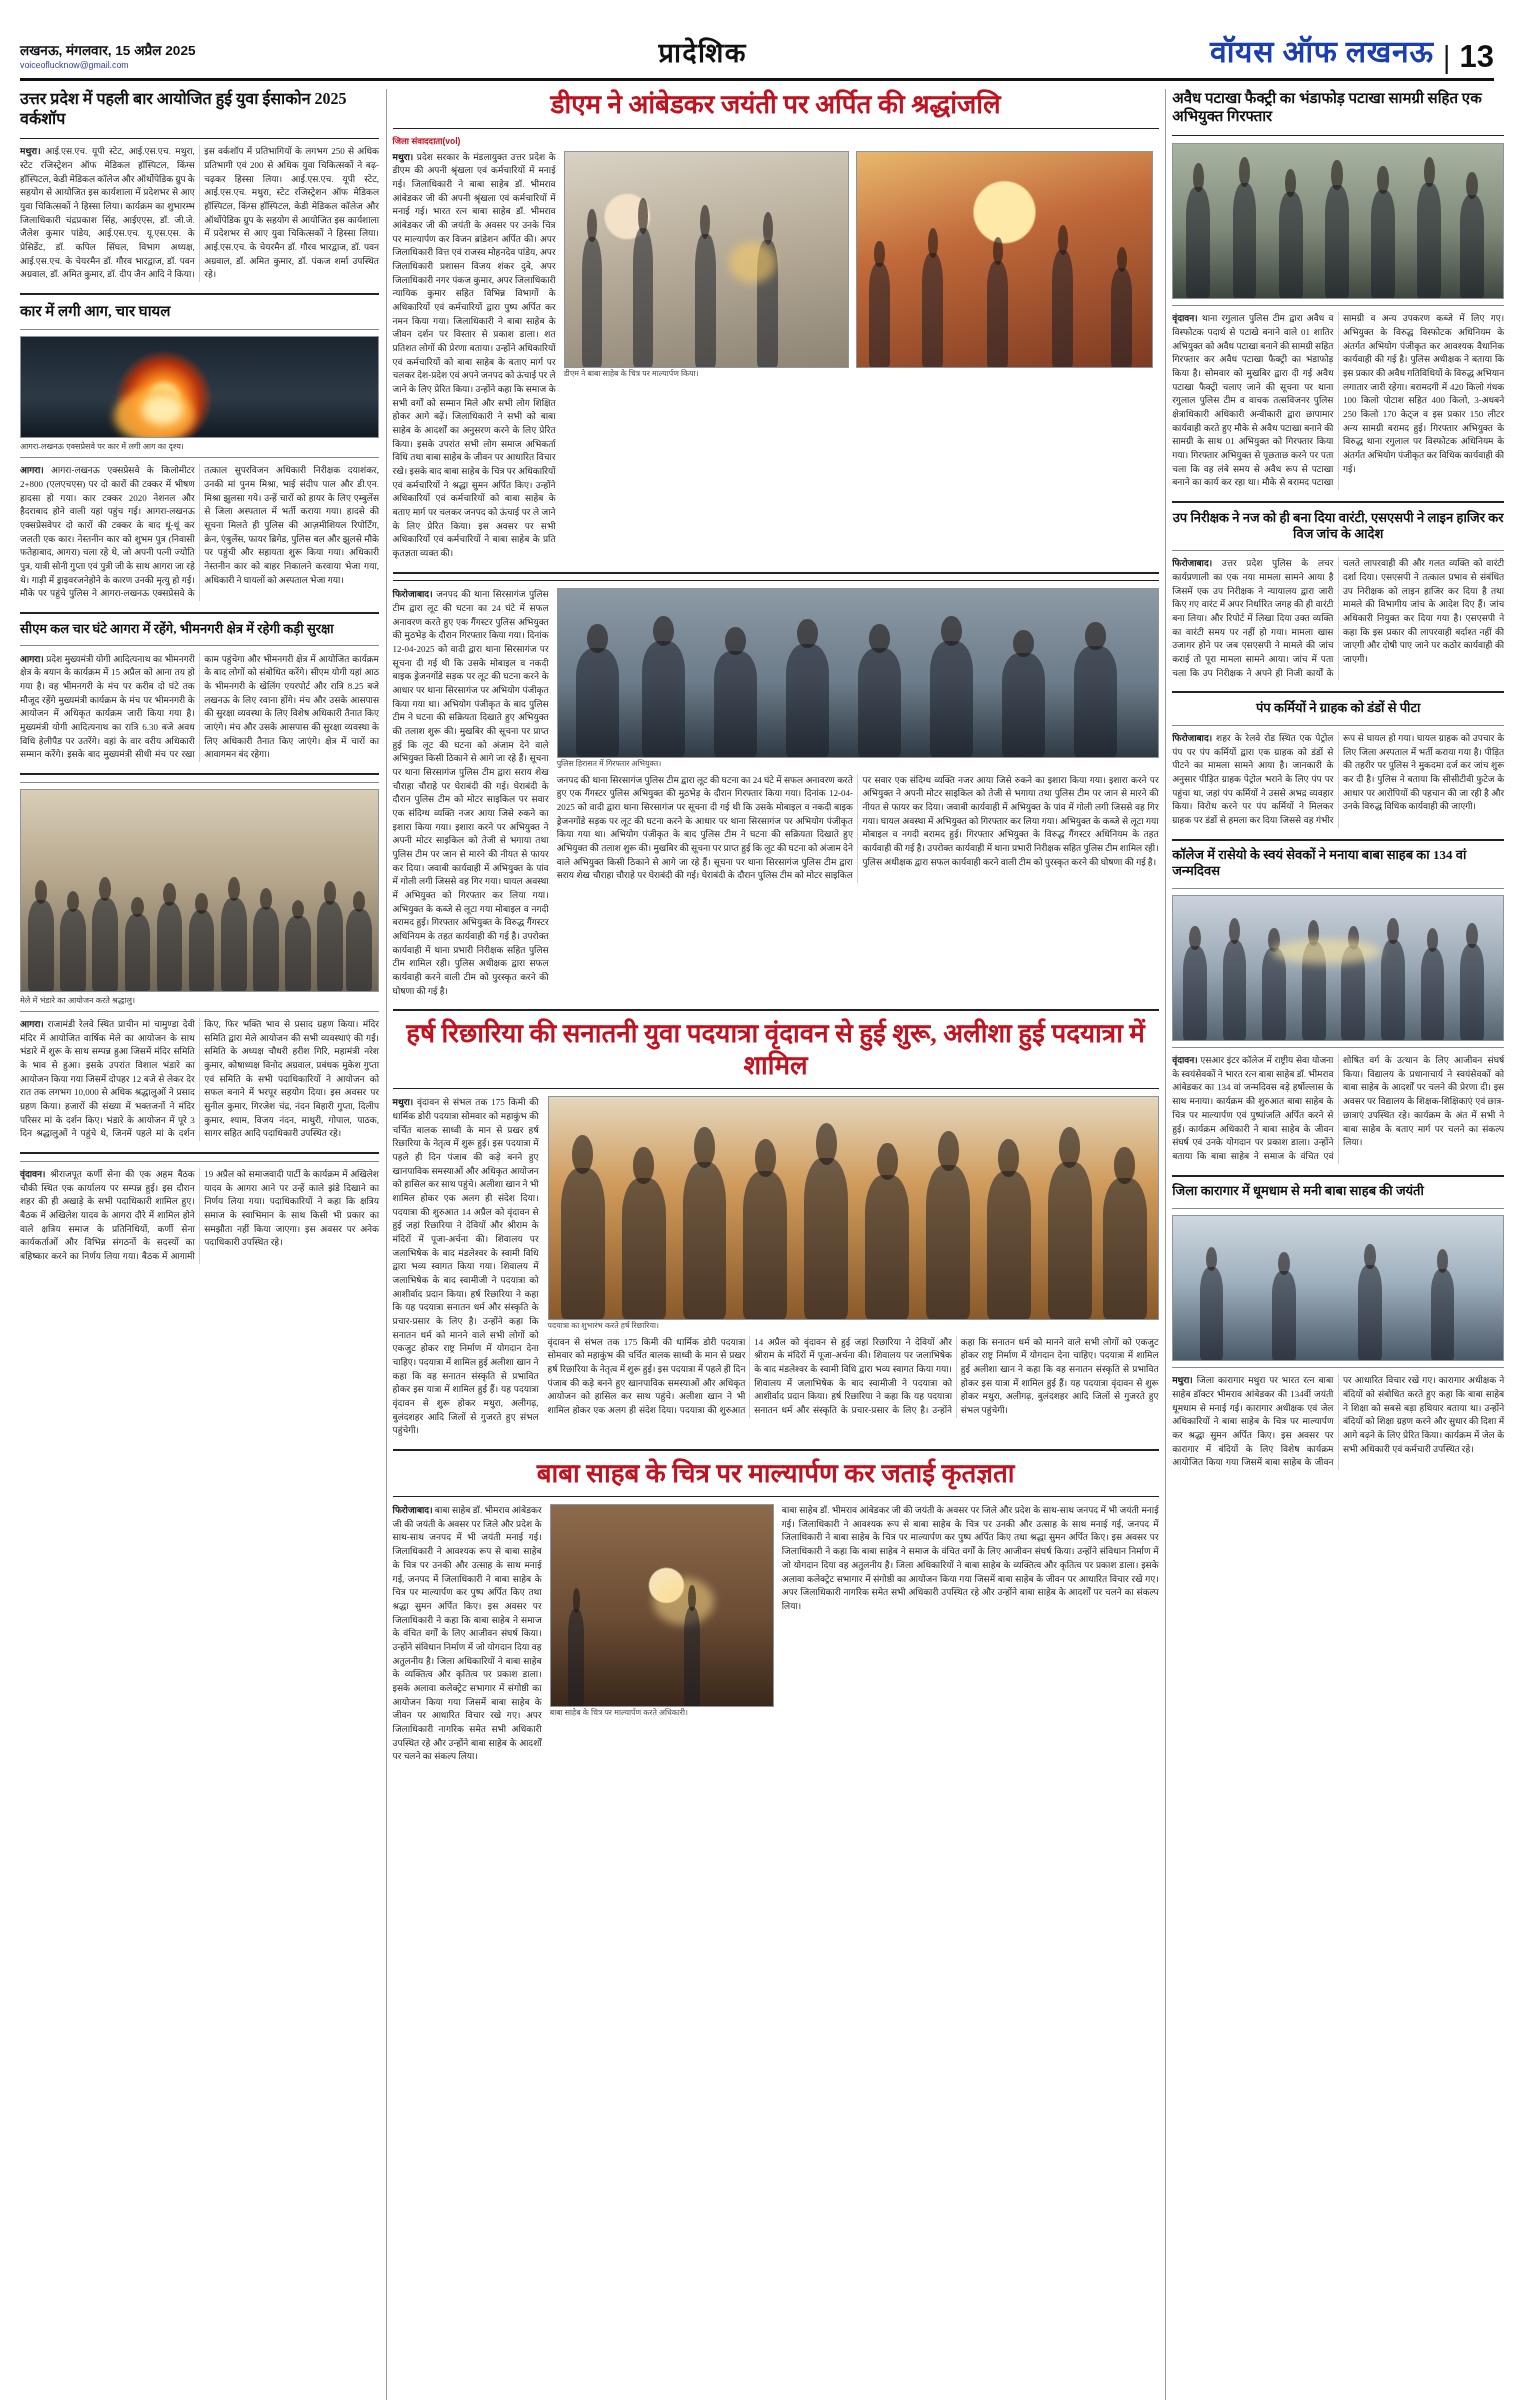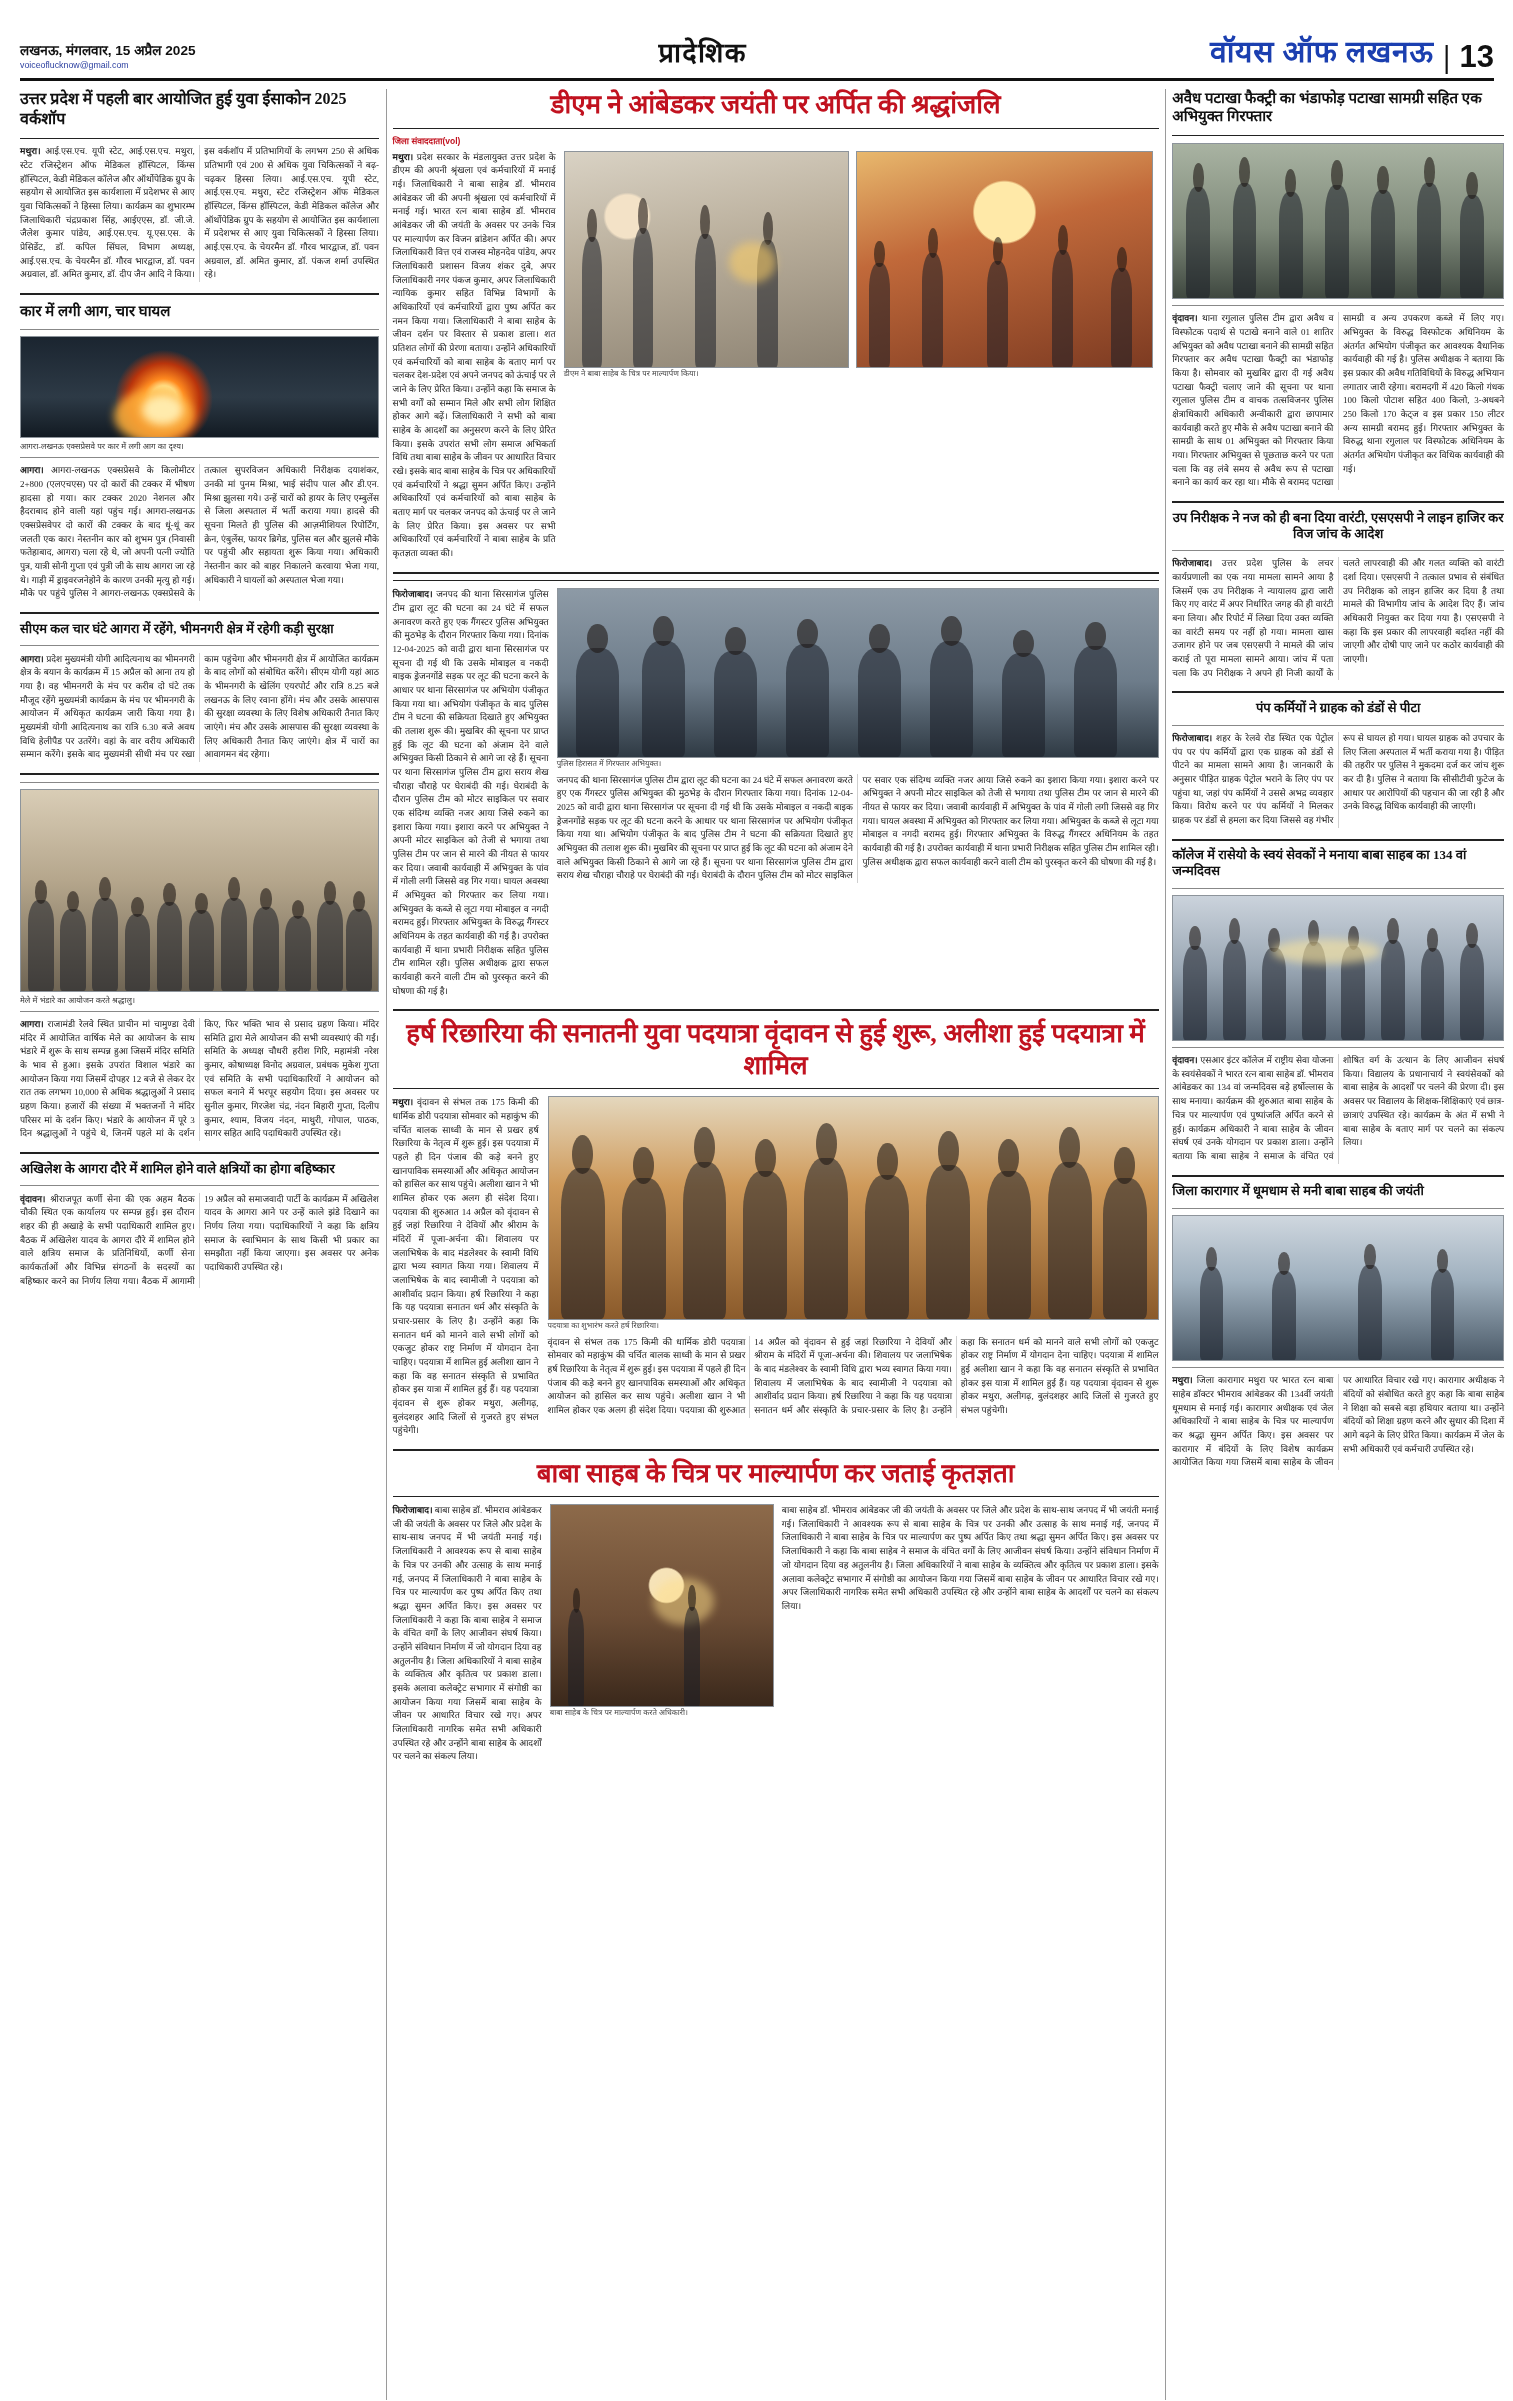--- a/index.html
+++ b/index.html
@@ -298,21 +298,20 @@
         <div class="rule-thin"></div>
         <div class="body-txt cols2">
           <span class="dateline">आगरा।</span>
           <span>राजामंडी रेलवे स्थित प्राचीन मां चामुण्डा देवी मंदिर में आयोजित वार्षिक मेले का आयोजन के साथ भंडारे में शुरू के साथ सम्पन्न हुआ जिसमें मंदिर समिति के भाव से हुआ। इसके उपरांत विशाल भंडारे का आयोजन किया गया जिसमें दोपहर 12 बजे से लेकर देर रात तक लगभग 10,000 से अधिक श्रद्धालुओं ने प्रसाद ग्रहण किया। हजारों की संख्या में भक्तजनों ने मंदिर परिसर मां के दर्शन किए। भंडारे के आयोजन में पूरे 3 दिन श्रद्धालुओं ने पहुंचे थे, जिनमें पहले मां के दर्शन किए, फिर भक्ति भाव से प्रसाद ग्रहण किया। मंदिर समिति द्वारा मेले आयोजन की सभी व्यवस्थाएं की गईं। समिति के अध्यक्ष चौधरी हरीश गिरि, महामंत्री नरेश कुमार, कोषाध्यक्ष विनोद अग्रवाल, प्रबंधक मुकेश गुप्ता एवं समिति के सभी पदाधिकारियों ने आयोजन को सफल बनाने में भरपूर सहयोग दिया। इस अवसर पर सुनील कुमार, गिरजेश चंद्र, नंदन बिहारी गुप्ता, दिलीप कुमार, श्याम, विजय नंदन, माथुरी, गोपाल, पाठक, सागर सहित आदि पदाधिकारी उपस्थित रहे।</span>
         </div>
       </div>
 
       <div class="rule-dbl"></div>
 
       <div class="blk">
-        <div class="hl hl-sm hl-wrap">अखिलेश के आगरा दौरे में शामिल होने वाले क्षत्रियों का होगा बहिष्कार</div>
         <div class="rule-thin"></div>
         <div class="body-txt cols2">
           <span class="dateline">वृंदावन।</span>
           <span>श्रीराजपूत कर्णी सेना की एक अहम बैठक चौकी स्थित एक कार्यालय पर सम्पन्न हुई। इस दौरान शहर की ही अखाड़े के सभी पदाधिकारी शामिल हुए। बैठक में अखिलेश यादव के आगरा दौरे में शामिल होने वाले क्षत्रिय समाज के प्रतिनिधियों, कर्णी सेना कार्यकर्ताओं और विभिन्न संगठनों के सदस्यों का बहिष्कार करने का निर्णय लिया गया। बैठक में आगामी 19 अप्रैल को समाजवादी पार्टी के कार्यक्रम में अखिलेश यादव के आगरा आने पर उन्हें काले झंडे दिखाने का निर्णय लिया गया। पदाधिकारियों ने कहा कि क्षत्रिय समाज के स्वाभिमान के साथ किसी भी प्रकार का समझौता नहीं किया जाएगा। इस अवसर पर अनेक पदाधिकारी उपस्थित रहे।</span>
         </div>
       </div>
     </div>
 
     <div class="col">
       <div class="vline" style="left:-6.8px;"></div>

